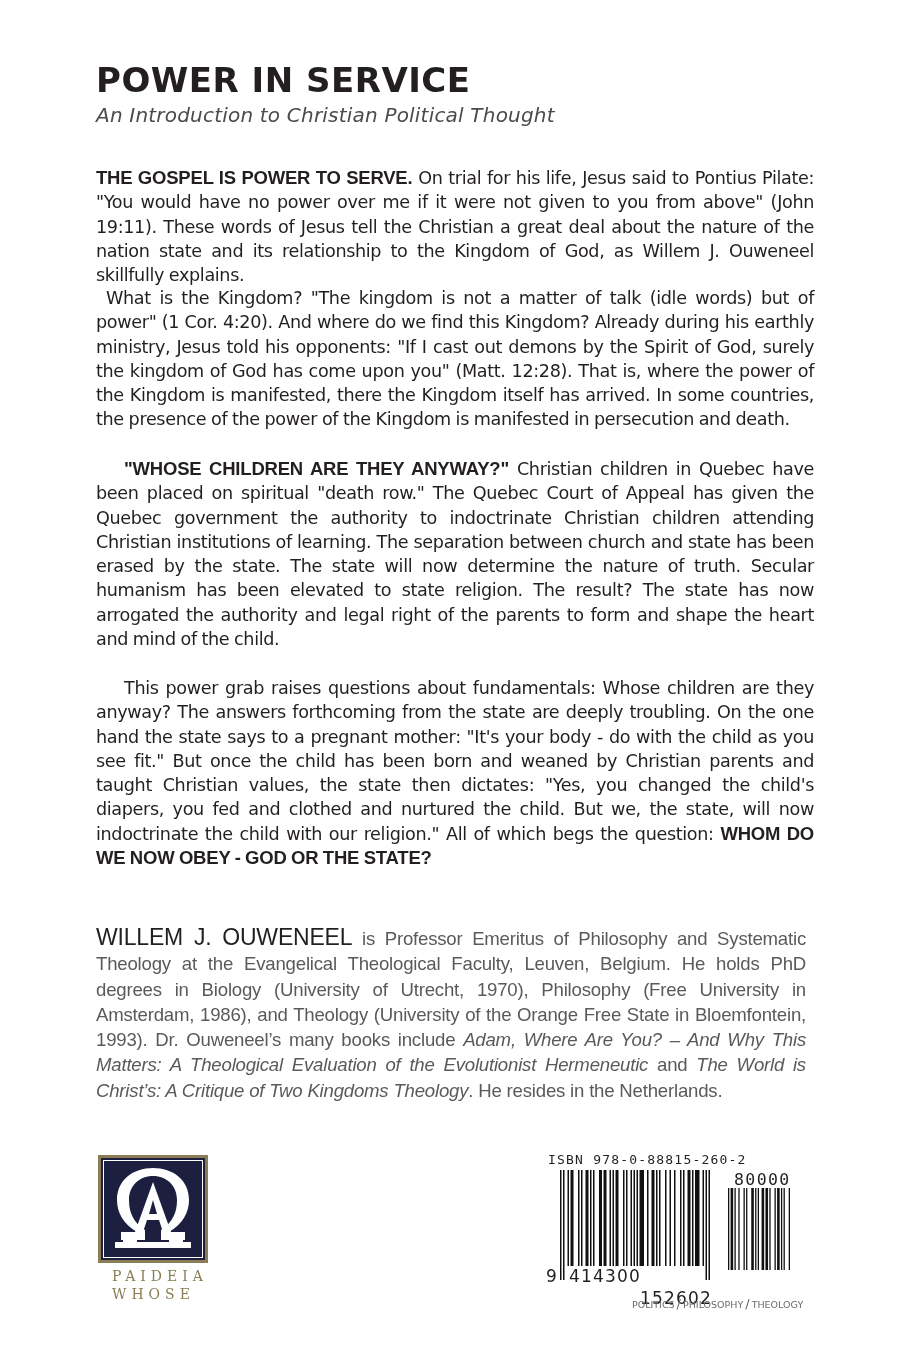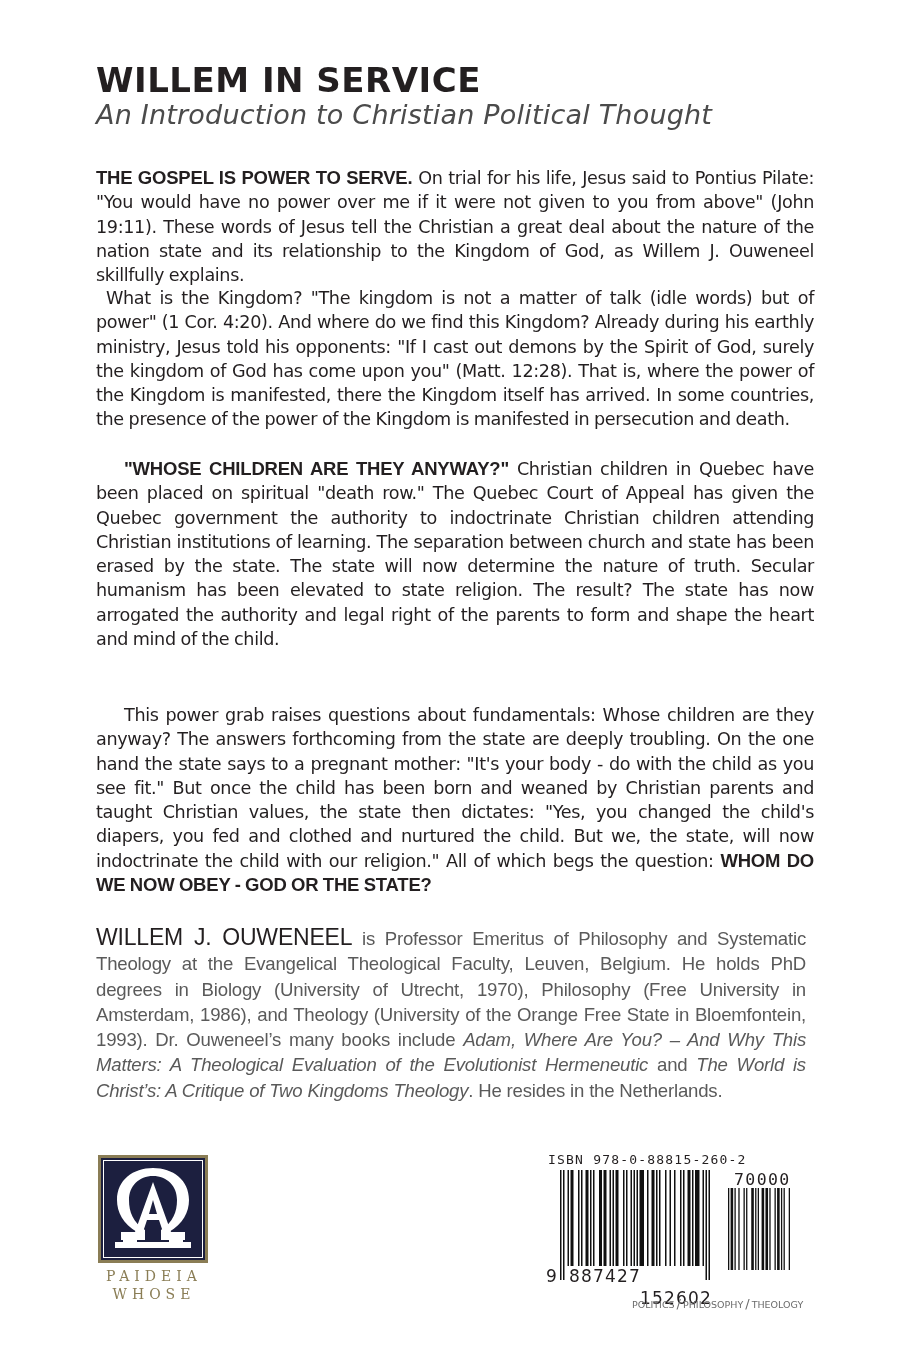--- a/index.html
+++ b/index.html
@@ -7,49 +7,49 @@
   body { position: relative; font-family: "DejaVu Sans", sans-serif; color: #231f20; }
 
   .title {
     position: absolute; left: 96px; top: 60px;
     font-family: "DejaVu Sans", sans-serif; font-weight: bold;
     font-size: 34px; letter-spacing: 0.5px; color: #231f20; line-height: 40px;
   }
   .subtitle {
     position: absolute; left: 96px; top: 98px;
     font-family: "DejaVu Sans", sans-serif; font-style: italic;
-    font-size: 27px; color: #4b4b4b; line-height: 34px; letter-spacing: 0.2px;
+    font-size: 20px; color: #4b4b4b; line-height: 34px; letter-spacing: 0.2px;
   }
 
   .body-text {
     position: absolute; left: 96px; width: 718px;
     font-family: "DejaVu Sans", sans-serif; font-size: 17.6px; line-height: 24.3px;
     text-align: justify; color: #231f20; letter-spacing: -0.35px; word-spacing: -0.5px;
   }
   .body-text b { font-family: "Liberation Sans", sans-serif; font-weight: bold; letter-spacing: -0.2px; font-size: 18.5px; }
   .p1 { top: 166px; }
   .p2 { top: 286px; text-indent: 10px; }
   .p3 { top: 457px; text-indent: 28px; }
-  .p4 { top: 703px; text-indent: 28px; }
+  .p4 { top: 676px; text-indent: 28px; }
 
   .bio {
     position: absolute; left: 96px; top: 925px; width: 710px;
     font-family: "Liberation Sans", sans-serif; font-size: 18.6px; line-height: 25.3px;
     color: #5a5a5a; text-align: justify; letter-spacing: -0.2px;
   }
   .bio .name { font-family: "Liberation Sans", sans-serif; font-weight: normal; color: #231f20; font-size: 23px; letter-spacing: -0.2px; }
   .bio i { font-style: italic; }
 
   .logo {
     position: absolute; left: 98px; top: 1155px; width: 110px; height: 108px;
     background: #1c1f3f; border: 3px solid #8a7d55; outline: 1px solid #ffffff; outline-offset: -6px;
   }
   .logo svg { position: absolute; left: 0; top: 0; width: 104px; height: 102px; }
   .logo-caption {
-    position: absolute; left: 96px; width: 116px; text-align: center;
+    position: absolute; left: 112px; width: 116px; text-align: left;
     font-family: "DejaVu Serif", serif; color: #8a7d55; font-size: 14px; letter-spacing: 5px;
   }
   .logo-caption.l1 { top: 1268px; }
   .logo-caption.l2 { top: 1286px; }
 
   .isbn-label {
     position: absolute; left: 548px; top: 1152px;
     font-family: "DejaVu Sans Mono", monospace; font-size: 13px; letter-spacing: 1.2px; color: #231f20;
   }
   .addon-label {
@@ -68,21 +68,21 @@
 
   .categories {
     position: absolute; left: 589px; top: 1296px;
     font-family: "DejaVu Sans", sans-serif; font-size: 9.5px; color: #6a6a6a; letter-spacing: 0px; margin-left: 43px;
   }
   .categories .slash { font-size: 13px; margin: 0 2px; }
 </style>
 </head>
 <body>
 
-<div class="title">WILLEM IN SERVICE</div>
+<div class="title">POWER IN SERVICE</div>
 <div class="subtitle">An Introduction to Christian Political Thought</div>
 
 <p class="body-text p1"><b>THE GOSPEL IS POWER TO SERVE.</b><span> On trial for his life, Jesus said to Pontius Pilate: "You would have no power over me if it were not given to you from above" (John 19:11). These words of Jesus tell the Christian a great deal about the nature of the nation state and its relationship to the Kingdom of God, as Willem J. Ouweneel skillfully explains.</span></p>
 
 <p class="body-text p2"><span>What is the Kingdom? "The kingdom is not a matter of talk (idle words) but of power" (1 Cor. 4:20). And where do we find this Kingdom? Already during his earthly ministry, Jesus told his opponents: "If I cast out demons by the Spirit of God, surely the kingdom of God has come upon you" (Matt. 12:28). That is, where the power of the Kingdom is manifested, there the Kingdom itself has arrived. In some countries, the presence of the power of the Kingdom is manifested in persecution and death.</span></p>
 
 <p class="body-text p3"><b>"WHOSE CHILDREN ARE THEY ANYWAY?"</b><span> Christian children in Quebec have been placed on spiritual "death row." The Quebec Court of Appeal has given the Quebec government the authority to indoctrinate Christian children attending Christian institutions of learning. The separation between church and state has been erased by the state. The state will now determine the nature of truth. Secular humanism has been elevated to state religion. The result? The state has now arrogated the authority and legal right of the parents to form and shape the heart and mind of the child.</span></p>
 
 <p class="body-text p4"><span>This power grab raises questions about fundamentals: Whose children are they anyway? The answers forthcoming from the state are deeply troubling. On the one hand the state says to a pregnant mother: "It's your body - do with the child as you see fit." But once the child has been born and weaned by Christian parents and taught Christian values, the state then dictates: "Yes, you changed the child's diapers, you fed and clothed and nurtured the child. But we, the state, will now indoctrinate the child with our religion." All of which begs the question: </span><b>WHOM DO WE NOW OBEY - GOD OR THE STATE?</b></p>
 
@@ -96,21 +96,21 @@
     <path d="M52 24 L70 74 L62 74 L58 62 L46 62 L42 74 L34 74 Z M48 56 L56 56 L52 42 Z" fill="#ffffff"></path>
     <rect x="14" y="84" width="76" height="6" fill="#ffffff"></rect>
     <rect x="22" y="76" width="14" height="8" fill="#ffffff"></rect>
     <rect x="68" y="76" width="14" height="8" fill="#ffffff"></rect>
   </svg>
 </div>
 <div class="logo-caption l1">PAIDEIA</div>
 <div class="logo-caption l2">WHOSE</div>
 
 <div class="isbn-label">ISBN 978-0-88815-260-2</div>
-<div class="addon-label">70000</div>
+<div class="addon-label">80000</div>
 
 <svg class="barcode" viewBox="0 0 150 110" preserveAspectRatio="none">
     <rect x="0" y="0" width="1.5" height="110" fill="#111"></rect>
     <rect x="3" y="0" width="1.5" height="110" fill="#111"></rect>
     <rect x="7.5" y="0" width="1.5" height="96" fill="#111"></rect>
     <rect x="10.5" y="0" width="3" height="96" fill="#111"></rect>
     <rect x="18" y="0" width="1.5" height="96" fill="#111"></rect>
     <rect x="21" y="0" width="1.5" height="96" fill="#111"></rect>
     <rect x="25.5" y="0" width="3" height="96" fill="#111"></rect>
     <rect x="30" y="0" width="1.5" height="96" fill="#111"></rect>
@@ -156,18 +156,18 @@
     <rect x="37.45833333333334" y="0" width="2.5833333333333335" height="82" fill="#111"></rect>
     <rect x="41.33333333333334" y="0" width="1.2916666666666667" height="82" fill="#111"></rect>
     <rect x="46.50000000000001" y="0" width="1.2916666666666667" height="82" fill="#111"></rect>
     <rect x="49.083333333333336" y="0" width="2.5833333333333335" height="82" fill="#111"></rect>
     <rect x="52.958333333333336" y="0" width="1.2916666666666667" height="82" fill="#111"></rect>
     <rect x="55.541666666666664" y="0" width="1.2916666666666667" height="82" fill="#111"></rect>
     <rect x="60.70833333333333" y="0" width="1.2916666666666667" height="82" fill="#111"></rect>
   </svg>
 
 <div class="barcode-digits bd-first">9</div>
-<div class="barcode-digits bd-left">887427</div>
+<div class="barcode-digits bd-left">414300</div>
 <div class="barcode-digits bd-right">152602</div>
 
 <div class="categories">
   <span>POLITICS</span><span class="slash">/</span><span>PHILOSOPHY</span><span class="slash">/</span><span>THEOLOGY</span>
 </div>
 
 </body></html>

